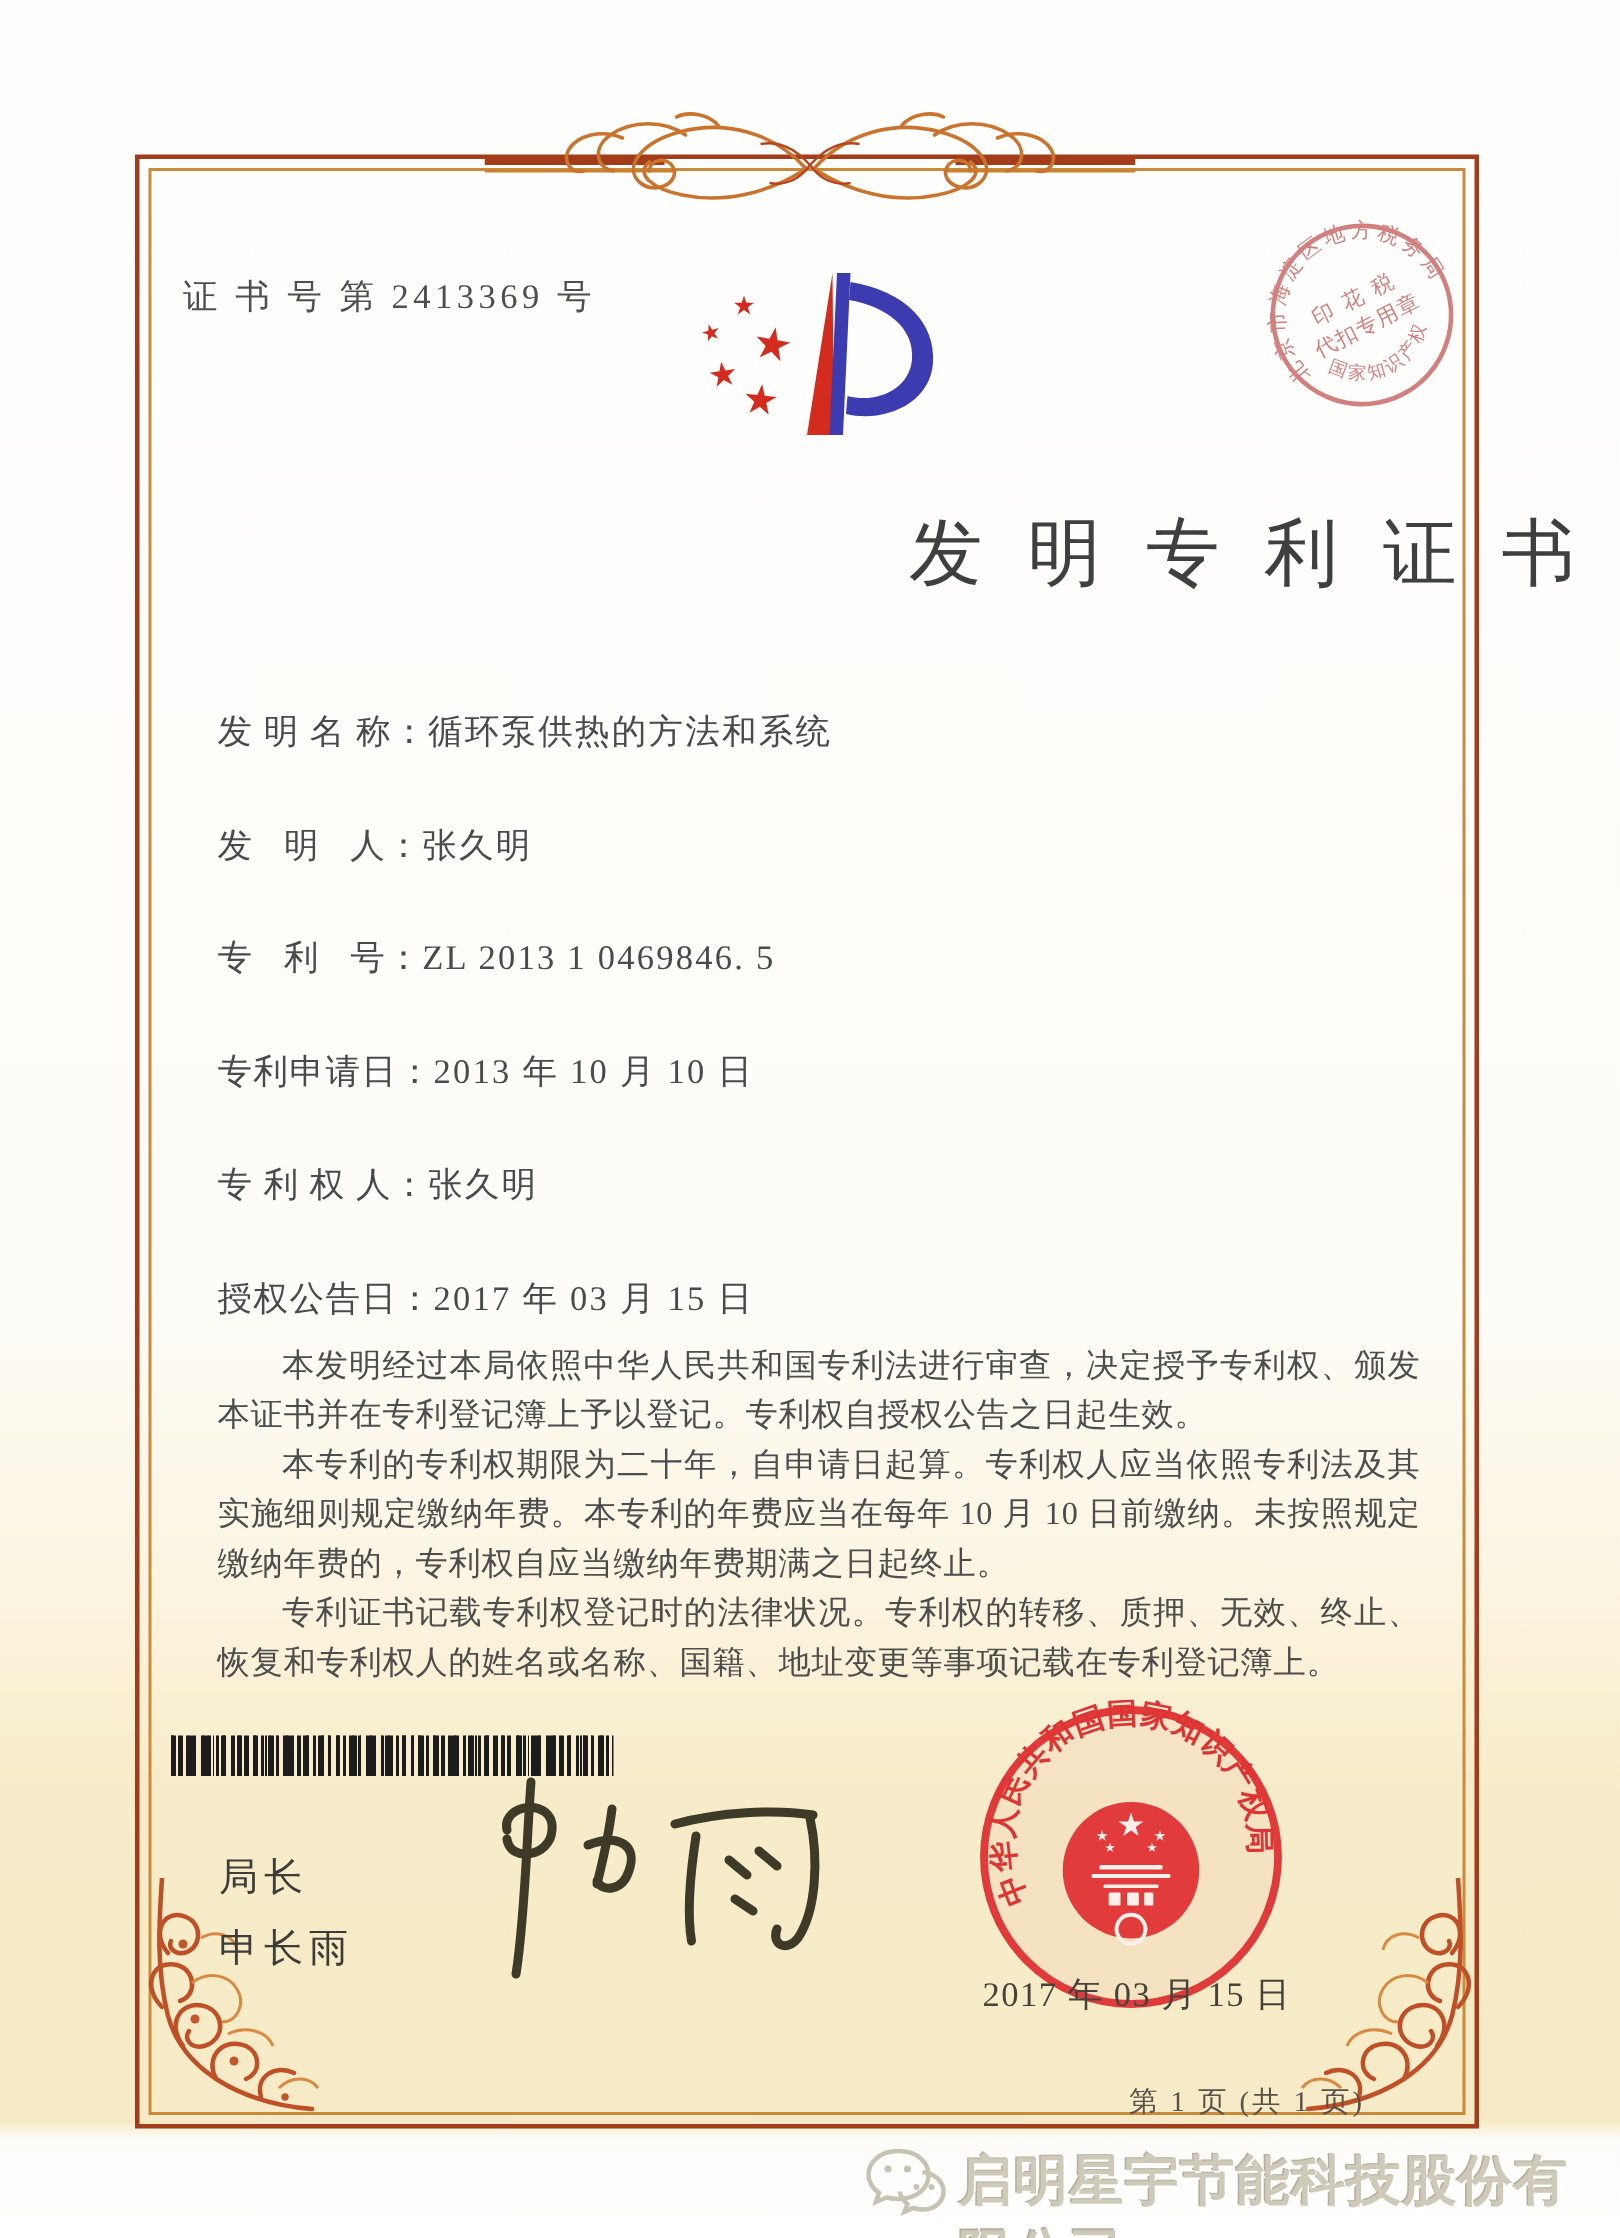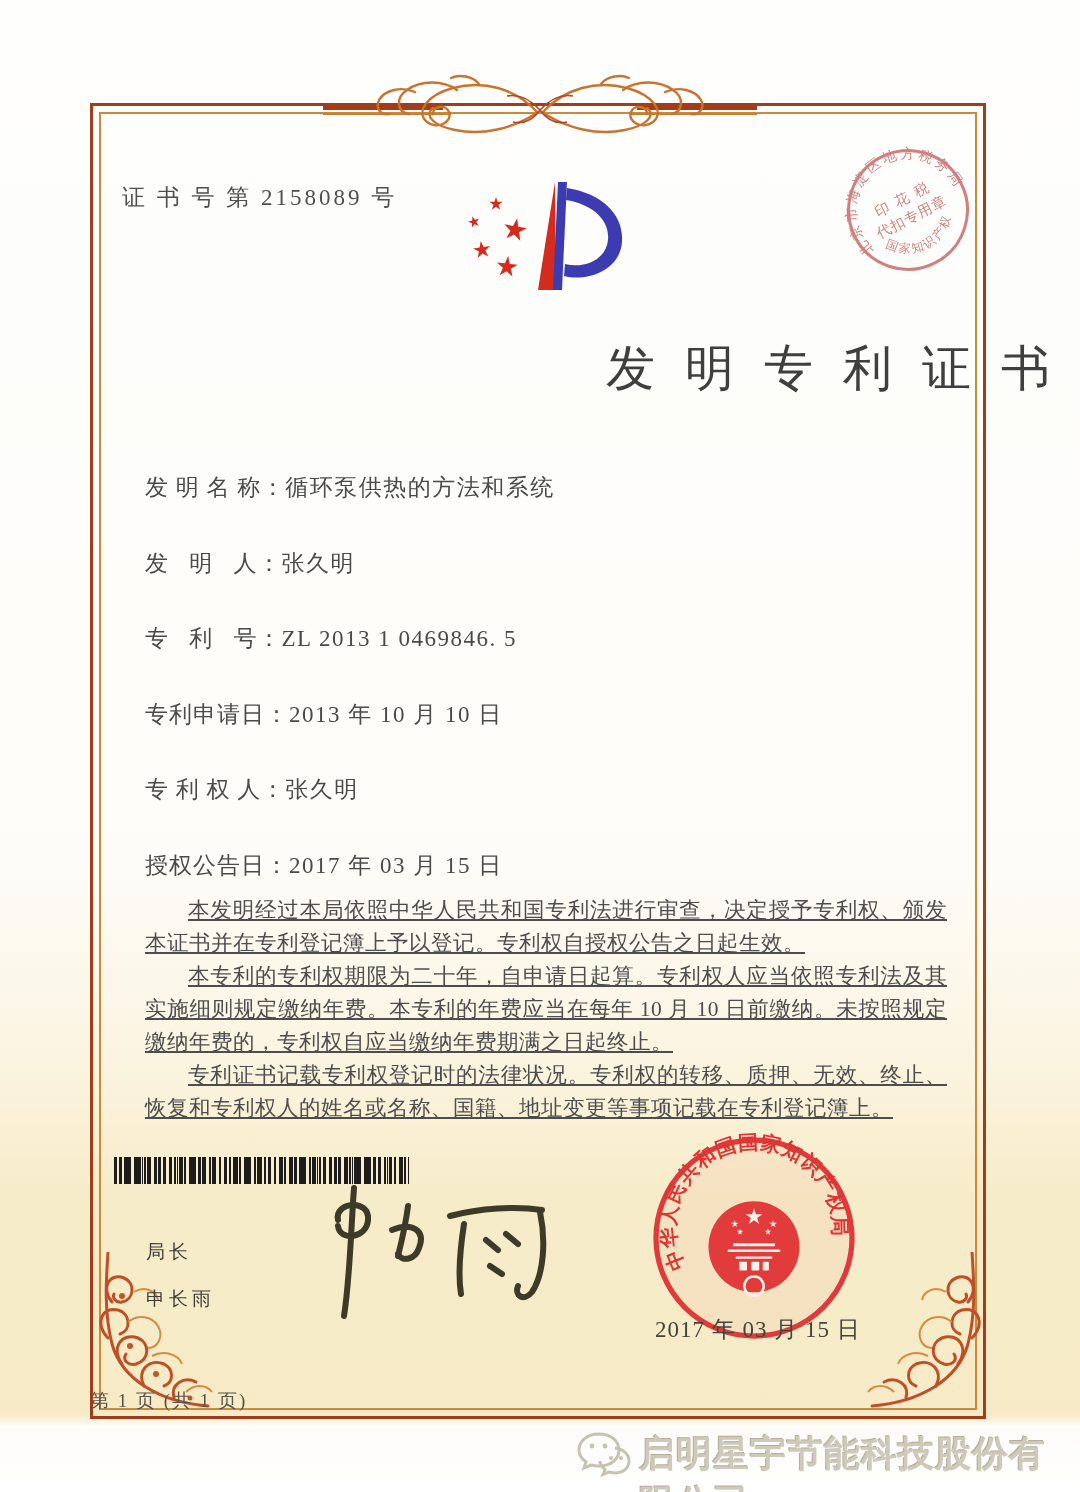--- a/index.html
+++ b/index.html
@@ -32,41 +32,41 @@
     font-weight:500;
   }
   .fields{position:absolute;left:145px;top:472px;width:800px;}
   .field-row{height:75.5px;font-size:23px;color:#4a4a4a;}
   .field-label{white-space:pre;letter-spacing:1px;margin-top:18px;}
   .field-value{letter-spacing:1.5px;white-space:pre;text-align:center;}
   .body-text{
     position:absolute;left:145px;top:894px;width:802px;
     font-size:21.5px;line-height:33px;color:#4d4d4d;text-align:justify;
   }
-  .body-text p{margin:0;text-indent:2em;letter-spacing:.5px;text-decoration:underline;}
+  .body-text p{margin:0;text-indent:2em;letter-spacing:.5px;}
   .barcode{
     position:absolute;left:114px;top:1157px;width:295px;height:27px;
     background-image:
       repeating-linear-gradient(90deg,#1c1c1c 0 2px,transparent 2px 5px),
       repeating-linear-gradient(90deg,#1c1c1c 0 3px,transparent 3px 11px),
       repeating-linear-gradient(90deg,#1c1c1c 0 1px,transparent 1px 7px);
   }
   .boss{
     position:absolute;left:146px;top:1228px;
     font-family:"Liberation Sans","DejaVu Sans",sans-serif;
-    font-size:19px;color:#3c3c38;letter-spacing:4px;line-height:47px;
+    font-size:26px;color:#3c3c38;letter-spacing:4px;line-height:47px;
   }
   .signature{position:absolute;left:288px;top:1178px;width:280px;height:155px;}
   .seal{position:absolute;left:649px;top:1133px;width:210px;height:210px;}
   .seal-date{
     position:absolute;left:655px;top:1314px;width:200px;
     font-size:23px;color:#44443c;letter-spacing:1px;white-space:pre;z-index:6;
   }
   .page-footer{
-    position:absolute;left:90px;top:1388px;width:820px;text-align:left;
+    position:absolute;left:90px;top:1388px;width:820px;text-align:right;
     font-size:19px;color:#57524a;letter-spacing:2px;white-space:pre;
   }
   .watermark{
     position:absolute;left:575px;top:1430px;height:56px;display:flex;z-index:8;
   }
   .watermark-text{
     font-family:"Liberation Sans","DejaVu Sans",sans-serif;
     font-size:36px;font-weight:bold;color:#cfc9ba;letter-spacing:1px;
     text-shadow:1px 1px 0 #ffffff,-1px -1px 0 #b5ae9e;
   }
@@ -145,21 +145,21 @@
     <path d="M96,146 C92,132 106,124 118,130"></path>
   </g>
   <g stroke="#d88a42" fill="none" stroke-width="2">
     <path d="M50,70 C60,62 74,64 80,74 C86,84 80,96 70,96"></path>
     <path d="M74,104 C86,98 100,102 104,112"></path>
     <path d="M56,40 C66,34 78,38 80,48"></path>
     <path d="M108,140 C116,132 128,132 134,140"></path>
   </g>
 </svg>
 
-<div class="cert-no">证 书 号 第 2158089 号</div>
+<div class="cert-no">证 书 号 第 2413369 号</div>
 
 <svg class="logo" viewBox="0 0 185 142">
   <path d="M103,10 L86,118 L104,118 Z" fill="#d42b1f" transform="skewX(0)"></path>
   <path d="M104,10 L99,118 Z" fill="none"></path>
   <path d="M106,10 L115,10 L110,118 L101,118 Z" fill="#3d3bb0"></path>
   <path d="M115,16 C152,22 172,44 170,70 C168,98 136,110 112,104 L113,92 C132,97 154,88 156,68 C158,46 138,32 114,28 Z" fill="#3d3bb0"></path>
   <g fill="#d42b1f">
     <path transform="translate(44,32) scale(7)" d="M0,-1 L0.224,-0.309 0.951,-0.309 0.363,0.118 0.588,0.809 0,0.382 -0.588,0.809 -0.363,0.118 -0.951,-0.309 -0.224,-0.309 Z"></path>
     <path transform="translate(22,50) scale(6) rotate(-15)" d="M0,-1 L0.224,-0.309 0.951,-0.309 0.363,0.118 0.588,0.809 0,0.382 -0.588,0.809 -0.363,0.118 -0.951,-0.309 -0.224,-0.309 Z"></path>
     <path transform="translate(63,58) scale(12) rotate(10)" d="M0,-1 L0.224,-0.309 0.951,-0.309 0.363,0.118 0.588,0.809 0,0.382 -0.588,0.809 -0.363,0.118 -0.951,-0.309 -0.224,-0.309 Z"></path>

